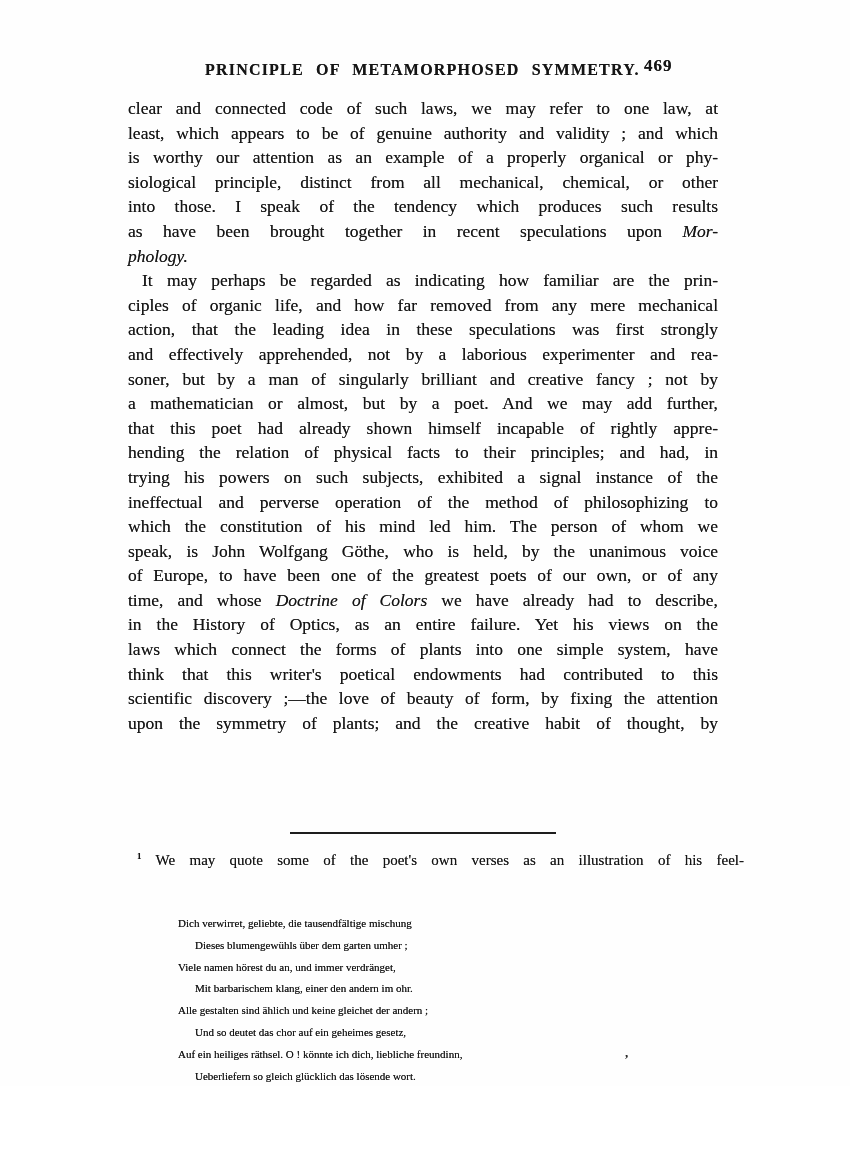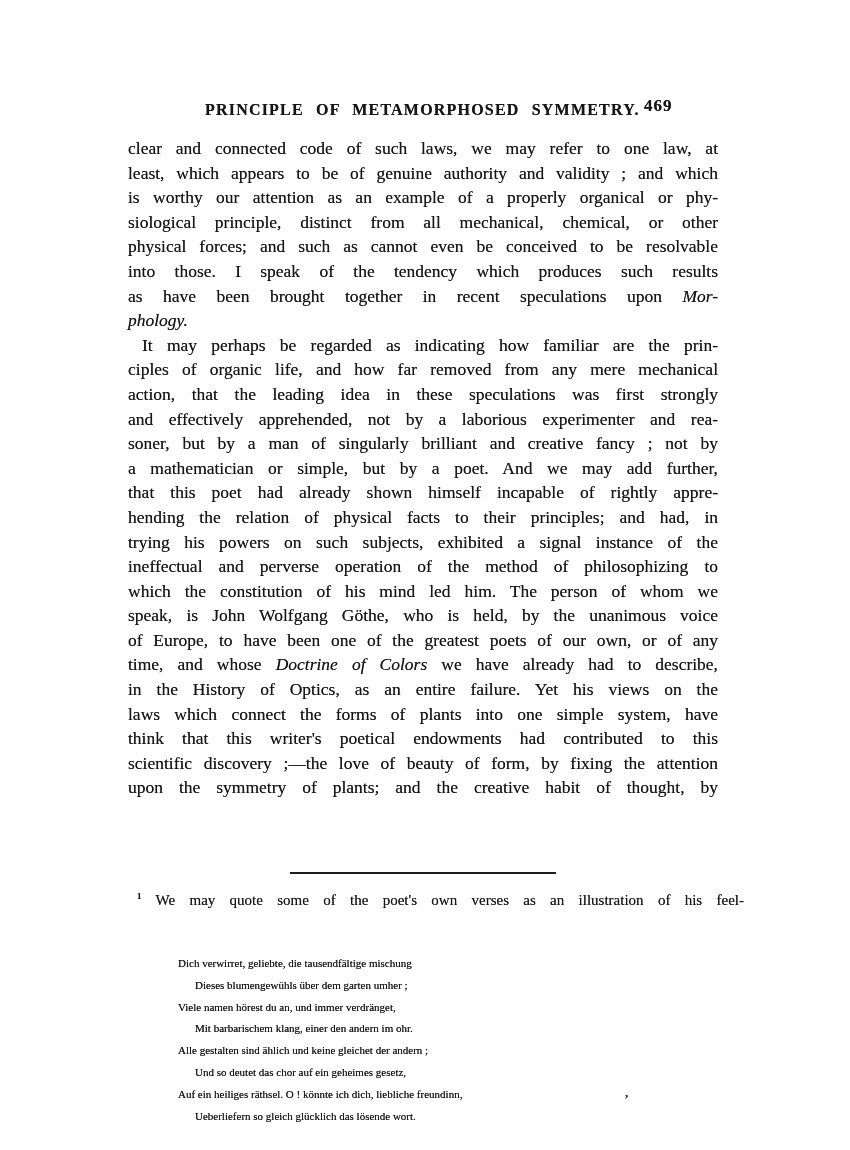--- a/index.html
+++ b/index.html
@@ -6,21 +6,20 @@
   body{
     width:850px;height:1150px;
     background:#ffffff;
     font-family:"Liberation Serif","DejaVu Serif",serif;
     color:#151515;
     -webkit-font-smoothing:antialiased;
   }
   .page{
     position:relative;width:850px;height:1086px;background:#fefefe;overflow:hidden;
     text-shadow:0 0 0.5px rgba(10,10,10,0.65);
-    margin-top:40px;
   }
   
   .running-header{position:absolute;top:0;left:0;width:100%;height:0;}
   .header-title{
     position:absolute;left:205px;top:61px;
     font-size:16px;font-weight:bold;letter-spacing:1.2px;word-spacing:7px;
     white-space:nowrap;
   }
   .page-number{
     position:absolute;left:644px;top:56px;
@@ -72,32 +71,31 @@
     <span class="header-title">PRINCIPLE OF METAMORPHOSED SYMMETRY.</span>
     <span class="page-number">469</span>
   </header>
 
   <main class="body-text">
       <div class="paragraph">
         <div class="bline">clear and connected code of such laws, we may refer to one law, at</div>
         <div class="bline">least, which appears to be of genuine authority and validity ; and which</div>
         <div class="bline">is worthy our attention as an example of a properly organical or phy-</div>
         <div class="bline">siological principle, distinct from all mechanical, chemical, or other</div>
-        <div class="bline">physical forces; and such as cannot even be conceived to be resolvable</div>
         <div class="bline">into those. I speak of the tendency which produces such results</div>
         <div class="bline">as have been brought together in recent speculations upon <em>Mor-</em></div>
         <div class="bline lastline"><em>phology.</em></div>
       </div>
       <div class="paragraph">
         <div class="bline firstindent">It may perhaps be regarded as indicating how familiar are the prin-</div>
         <div class="bline">ciples of organic life, and how far removed from any mere mechanical</div>
         <div class="bline">action, that the leading idea in these speculations was first strongly</div>
         <div class="bline">and effectively apprehended, not by a laborious experimenter and rea-</div>
         <div class="bline">soner, but by a man of singularly brilliant and creative fancy ; not by</div>
-        <div class="bline">a mathematician or simple, but by a poet. And we may add further,</div>
+        <div class="bline">a mathematician or almost, but by a poet. And we may add further,</div>
         <div class="bline">that this poet had already shown himself incapable of rightly appre-</div>
         <div class="bline">hending the relation of physical facts to their principles; and had, in</div>
         <div class="bline">trying his powers on such subjects, exhibited a signal instance of the</div>
         <div class="bline">ineffectual and perverse operation of the method of philosophizing to</div>
         <div class="bline">which the constitution of his mind led him. The person of whom we</div>
         <div class="bline">speak, is John Wolfgang Göthe, who is held, by the unanimous voice</div>
         <div class="bline">of Europe, to have been one of the greatest poets of our own, or of any</div>
         <div class="bline">time, and whose <em>Doctrine of Colors</em> we have already had to describe,</div>
         <div class="bline">in the History of Optics, as an entire failure. Yet his views on the</div>
         <div class="bline">laws which connect the forms of plants into one simple system, have</div>

